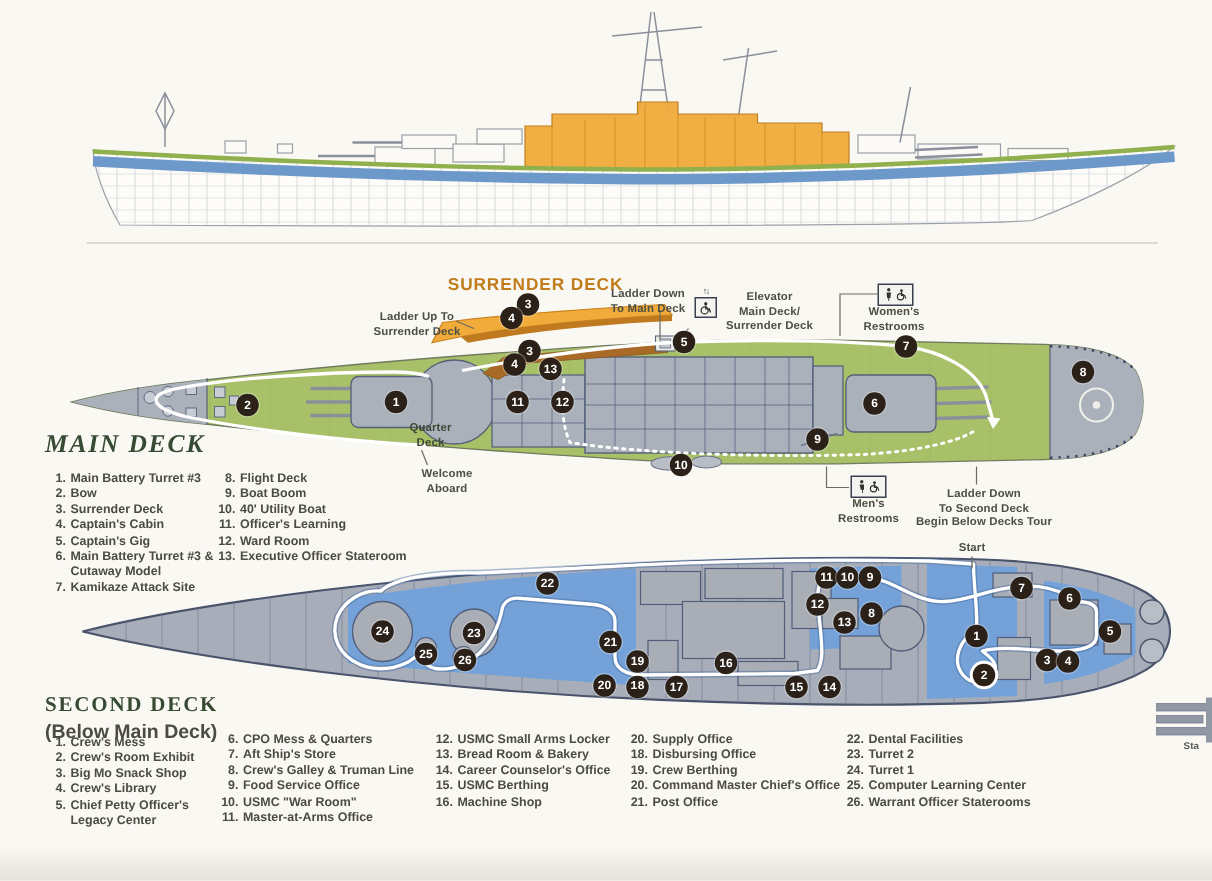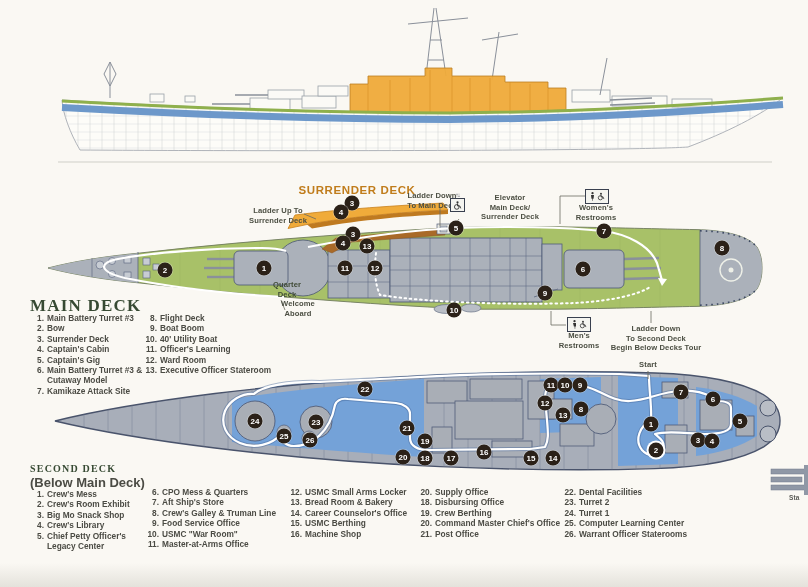--- a/index.html
+++ b/index.html
@@ -14,21 +14,21 @@
     position:absolute;font-weight:700;font-size:7.6px;line-height:1.28;
     color:#4c4f43;white-space:pre-line;text-align:center;letter-spacing:.1px;
   }
   .lbl.title-orange{font-size:11.5px;letter-spacing:.6px;color:#c07c1b;}
   .lbl.deck-note{color:#3e4935;}
   
   .rricon{
     position:absolute;width:22px;height:13px;background:#f4f4ef;
     border:1px solid #39404f;display:flex;align-items:center;justify-content:center;gap:2px;
   }
-  .elev{position:absolute;display:flex;gap:16px;align-items:flex-start;}
+  .elev{position:absolute;display:flex;gap:6px;align-items:flex-start;margin-left:13px;}
   .elev .elcol{display:flex;flex-direction:column;align-items:center;}
   .elev .arrows{font-size:6px;line-height:5px;color:#39404f;letter-spacing:-1px;font-weight:700;}
   .elev .ebox{width:13px;height:12px;background:#f4f4ef;border:1px solid #39404f;
     display:flex;align-items:center;justify-content:center;}
   
   .deck-title{
     font-family:"Liberation Serif",serif;font-weight:700;color:#374a33;letter-spacing:1.2px;
   }
   .legend-col{position:absolute;}
   .legend-item{display:flex;gap:3px;font-size:8.3px;font-weight:700;color:#4b4b44;line-height:10.4px;}
@@ -380,26 +380,26 @@
     </svg>
   </div>
   <div class="lbl" style="left:551px;top:331px;width:56px;">Men's
 Restrooms</div>
 
   <div class="lbl" style="left:594px;top:324px;width:124px;">Ladder Down
 To Second Deck
 Begin Below Decks Tour</div>
   <div class="lbl deck-note" style="left:263px;top:280px;width:48px;">Quarter
 Deck</div>
-  <div class="lbl" style="left:272px;top:299px;width:52px;">Welcome
+  <div class="lbl" style="left:272px;top:311px;width:52px;">Welcome
 Aboard</div>
   <div class="lbl" style="left:628px;top:360px;width:40px;">Start</div>
   <div class="lbl" style="left:789px;top:494px;width:24px;text-align:left;color:#5a5a55;font-size:6.5px;">Sta</div>
 
-  <div style="position:absolute;left:30px;top:296px;">
+  <div style="position:absolute;left:30px;top:286px;font-style:italic;">
     <div class="deck-title" style="font-size:17px;">MAIN DECK</div>
   </div>
   <div class="legend-col" style="left:30px;top:313px;width:118px;">
       <div class="legend-item">
         <span class="num">1.</span>
         <span class="txt">Main Battery Turret #3</span>
       </div>
       <div class="legend-item">
         <span class="num">2.</span>
         <span class="txt">Bow</span>
@@ -446,21 +446,21 @@
         <span class="num">12.</span>
         <span class="txt">Ward Room</span>
       </div>
       <div class="legend-item">
         <span class="num">13.</span>
         <span class="txt">Executive Officer Stateroom</span>
       </div>
     </div>
 
   <div style="position:absolute;left:30px;top:463px;">
-    <div class="deck-title" style="font-size:10px;">SECOND DECK</div>
+    <div class="deck-title" style="font-size:14px;">SECOND DECK</div>
     <div style="font-size:13px;font-weight:700;color:#4b4b44;margin-top:1px;">(Below Main Deck)</div>
   </div>
   <div class="legend-col" style="left:30px;top:489px;width:112px;">
       <div class="legend-item">
         <span class="num">1.</span>
         <span class="txt">Crew's Mess</span>
       </div>
       <div class="legend-item">
         <span class="num">2.</span>
         <span class="txt">Crew's Room Exhibit</span>
@@ -592,21 +592,21 @@
       <div class="marker" style="left: 365px; top: 389px;">22</div>
       <div class="marker" style="left: 255px; top: 421px;">24</div>
       <div class="marker" style="left: 316px; top: 422px;">23</div>
       <div class="marker" style="left: 284px; top: 436px;">25</div>
       <div class="marker" style="left: 310px; top: 440px;">26</div>
       <div class="marker" style="left: 407px; top: 428px;">21</div>
       <div class="marker" style="left: 403px; top: 457px;">20</div>
       <div class="marker" style="left: 425px; top: 441px;">19</div>
       <div class="marker" style="left: 425px; top: 458px; font-family: Liberation Mono, monospace;">18</div>
       <div class="marker" style="left: 451px; top: 458px;">17</div>
-      <div class="marker" style="left: 484px; top: 442px; margin-top: 10px;">16</div>
+      <div class="marker" style="left: 484px; top: 442px;">16</div>
       <div class="marker" style="left: 531px; top: 458px;">15</div>
       <div class="marker" style="left: 553px; top: 458px;">14</div>
       <div class="marker" style="left: 551px; top: 385px;">11</div>
       <div class="marker" style="left: 565px; top: 385px;">10</div>
       <div class="marker" style="left: 580px; top: 385px;">9</div>
       <div class="marker" style="left: 545px; top: 403px;">12</div>
       <div class="marker" style="left: 563px; top: 415px;">13</div>
       <div class="marker" style="left: 581px; top: 409px;">8</div>
       <div class="marker" style="left: 681px; top: 392px;">7</div>
       <div class="marker" style="left: 713px; top: 399px;">6</div>

